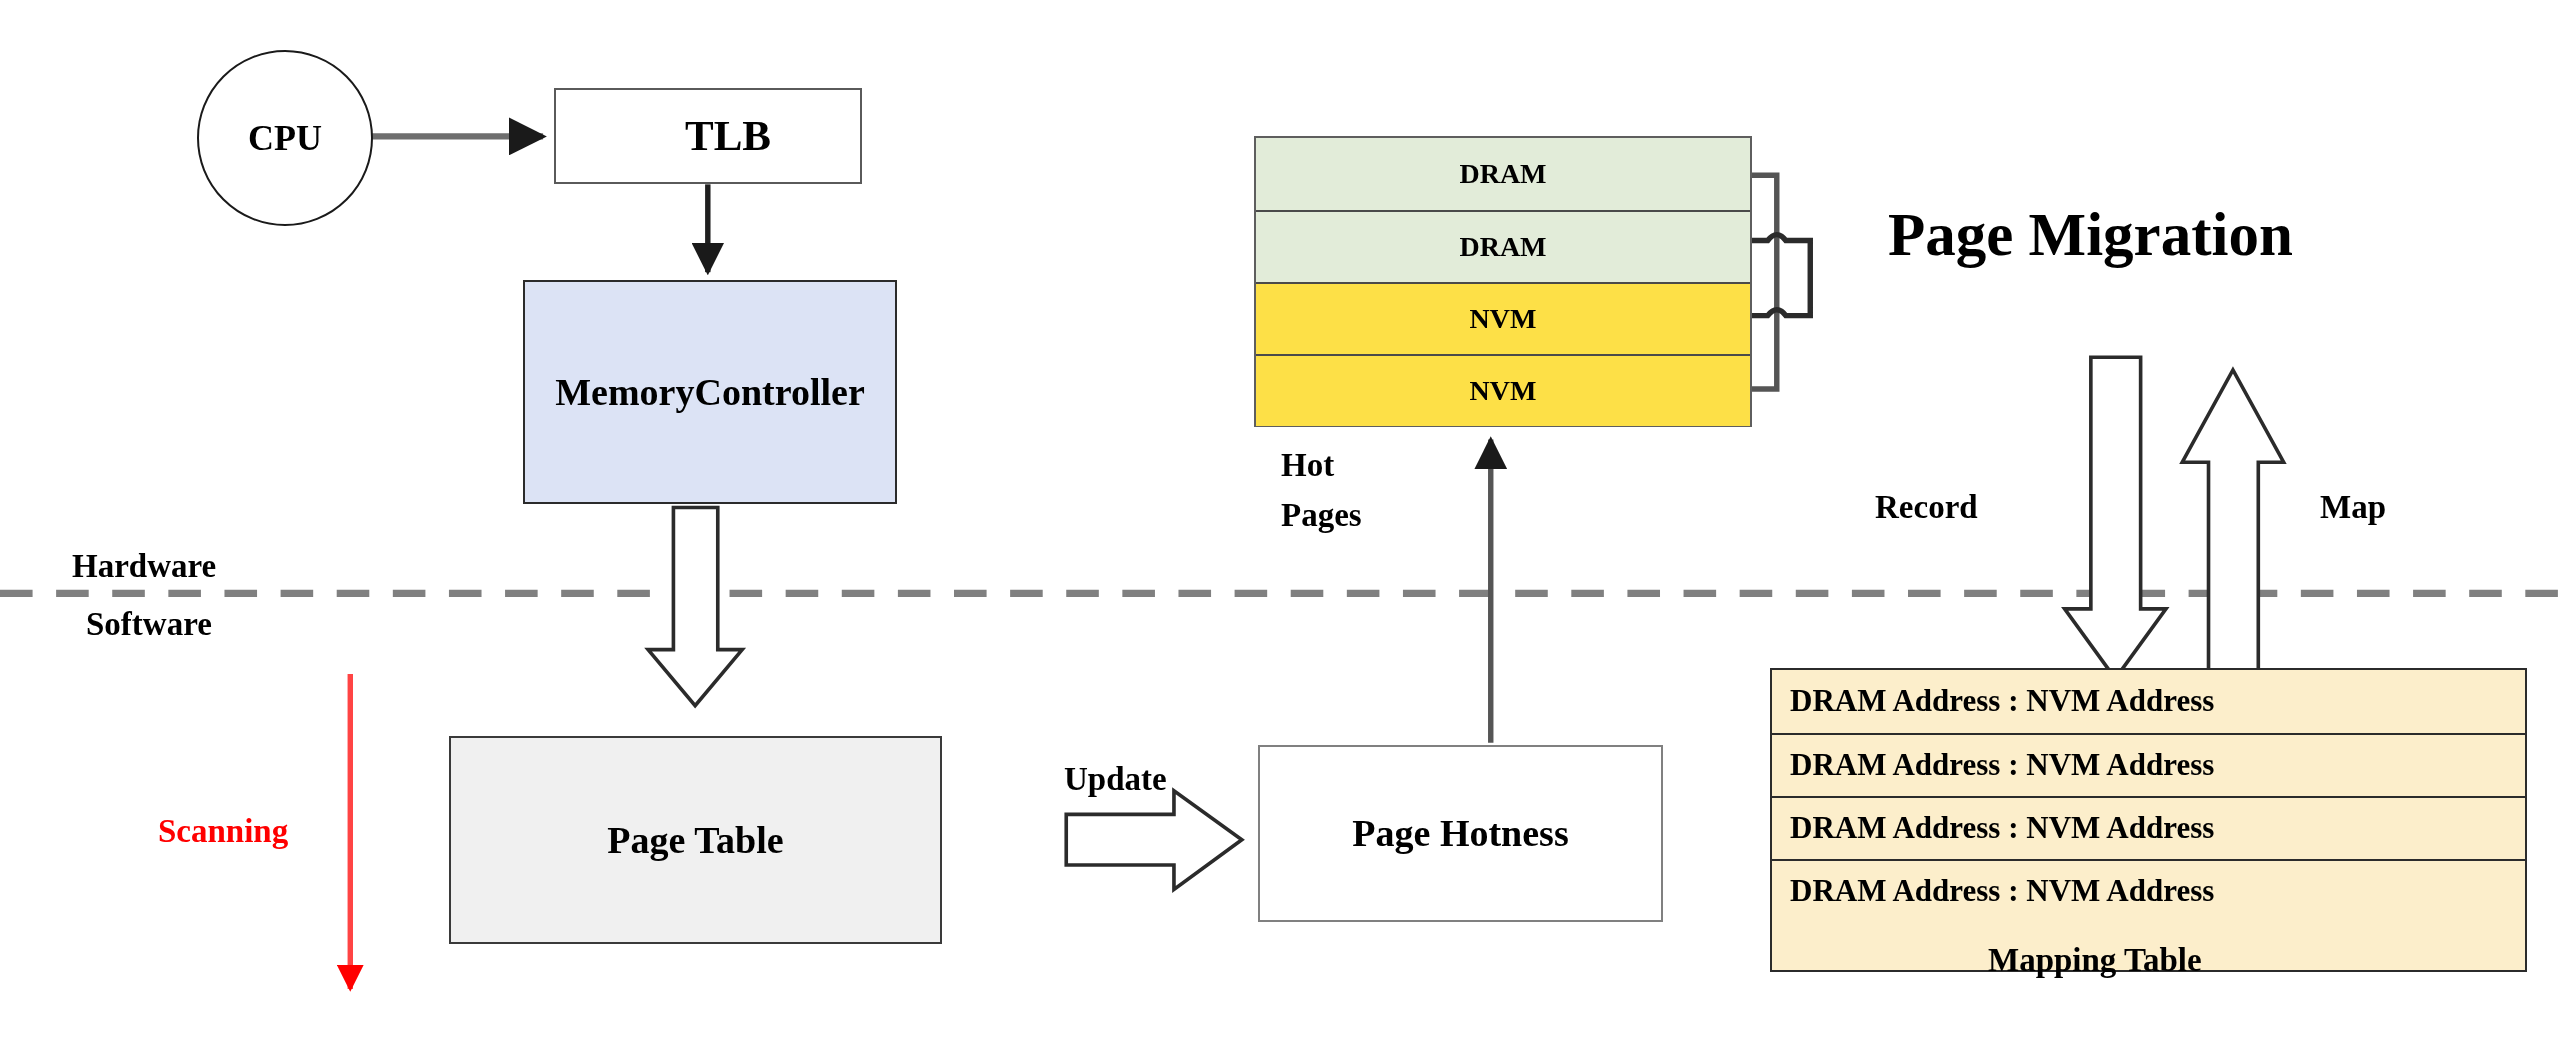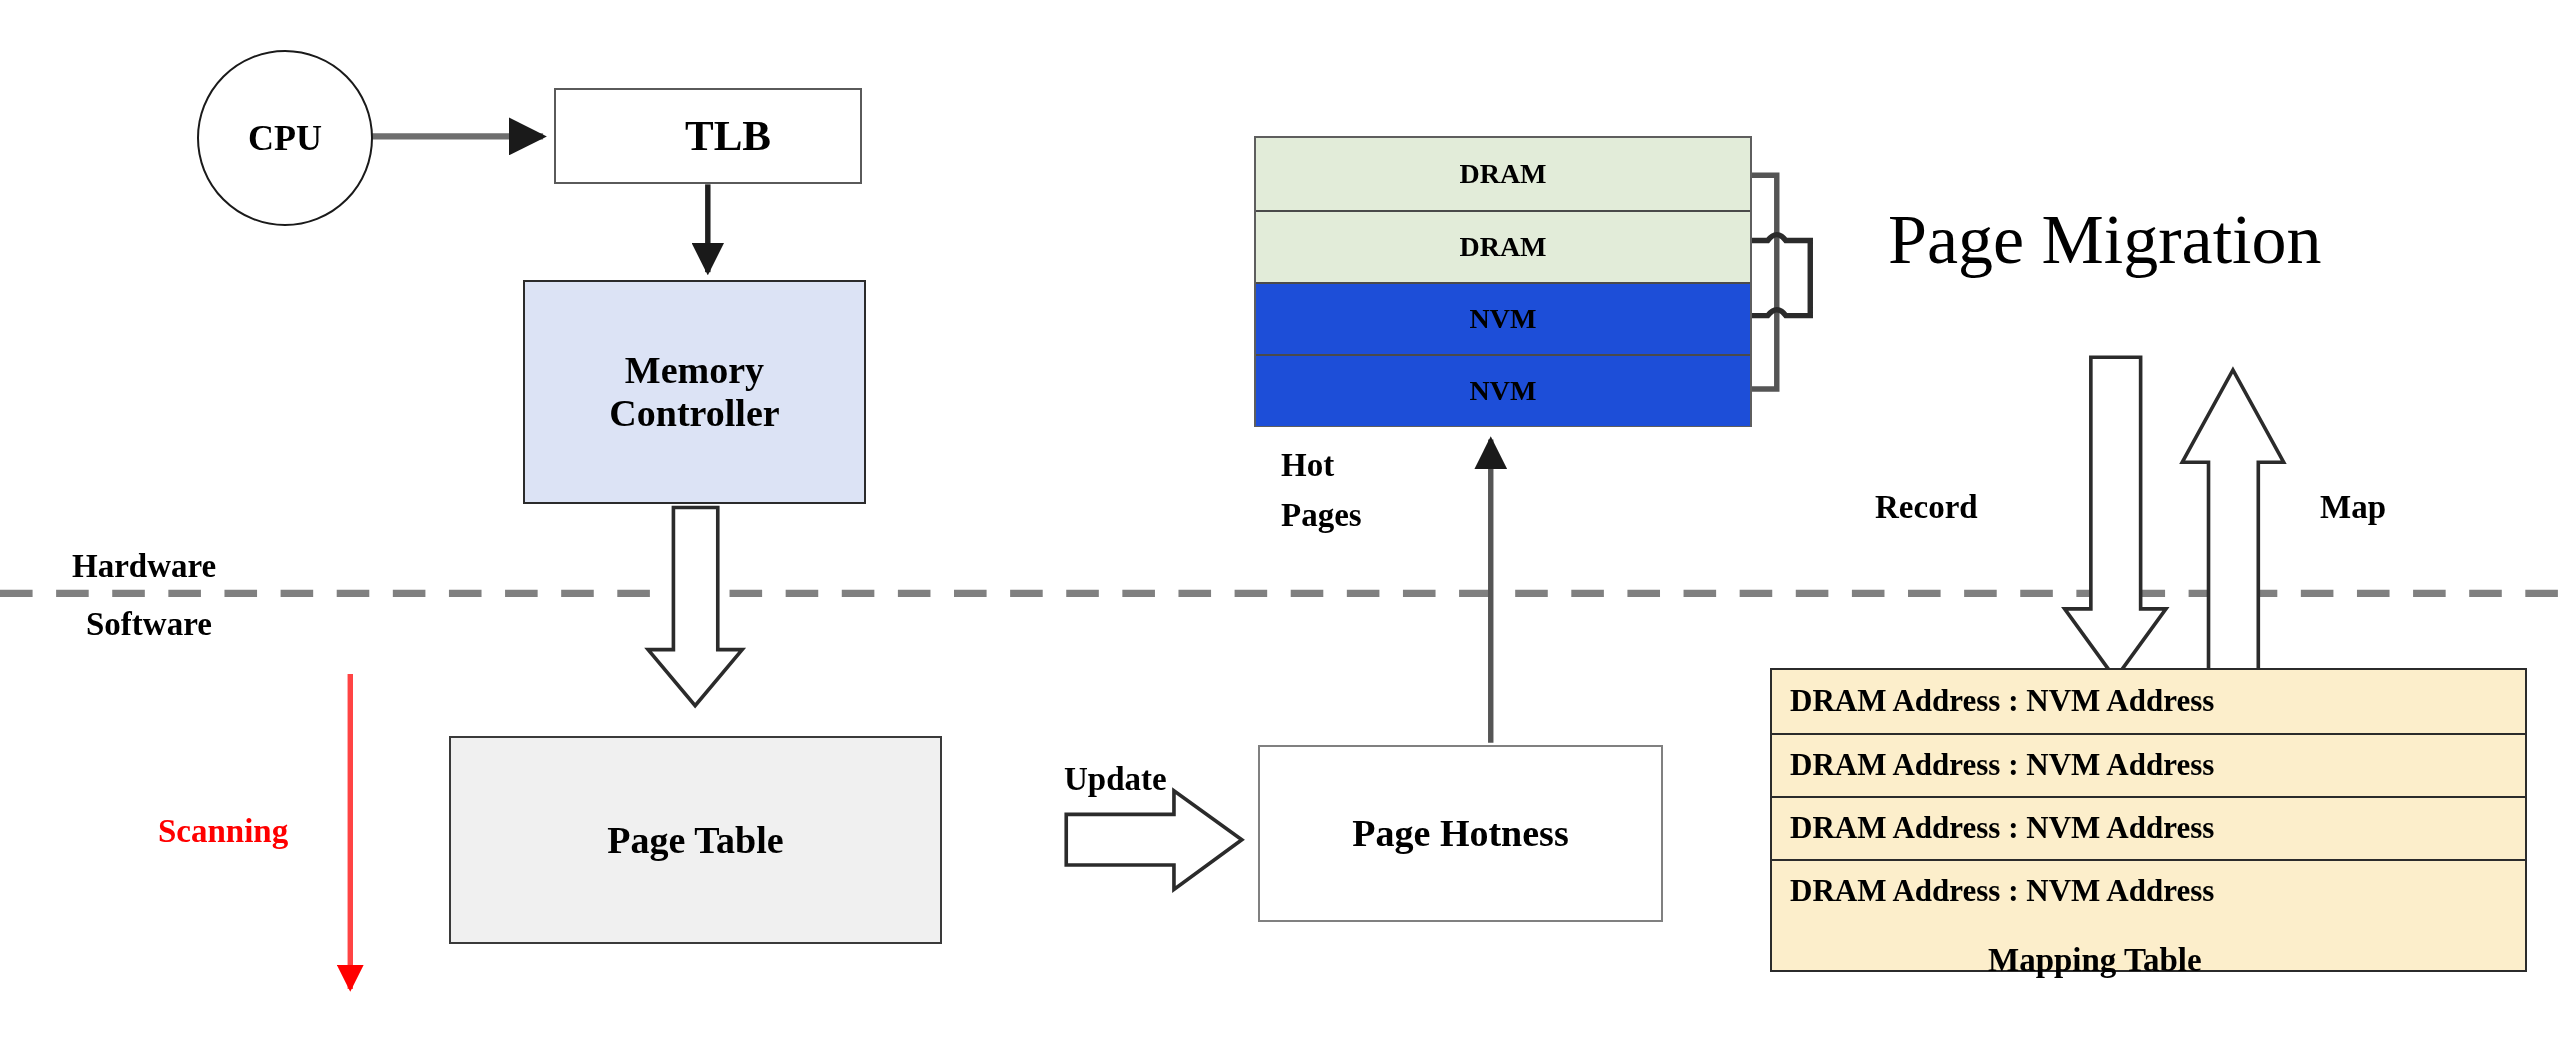--- a/index.html
+++ b/index.html
@@ -7,39 +7,39 @@
        font-family:"Liberation Serif", serif;}
   .stage{position:absolute;left:0;top:16px;width:2576px;height:1040px;}
   .abs{position:absolute;}
 
   
   .lbl{font-weight:bold;color:#000;white-space:nowrap;line-height:1.12;}
   .cpu-txt{font-size:36px;}
   .tlb-txt{font-size:43px;}
   .mc-txt{font-size:38px;text-align:center;}
   .mem-txt{font-size:28px;}
-  .migr-txt{font-weight:normal;font-size:70px;white-space:nowrap;}
+  .migr-txt{font-weight:bold;font-size:61px;white-space:nowrap;}
   .small-lbl{font-size:33px;}
   .box-txt{font-size:38px;}
   .map-row-txt{font-size:31px;}
   .scan-txt{font-size:33px;color:#ff0000;}
 
   
   .cpu-circle{border:2.7px solid #1a1a1a;border-radius:50%;
               display:flex;align-items:center;justify-content:center;background:#fff;}
   .rect{box-sizing:border-box;display:flex;align-items:center;justify-content:center;}
   .rect-tlb{border:2.7px solid #5a5a5a;background:#fff;padding-left:40px;}
   .rect-mc{border:2.7px solid #2b2b2b;background:#dce3f5;}
   .rect-pt{border:2.7px solid #3a3a3a;background:#f0f0f0;}
   .rect-ph{border:2.7px solid #808080;background:#ffffff;}
 
   .memstack{box-sizing:border-box;border:2.7px solid #5e5e5e;background:#fff;}
   .memrow{box-sizing:border-box;display:flex;align-items:center;justify-content:center;}
   .memrow.dram{background:#e2ecd9;}
-  .memrow.nvm{background:#1d4ed8;}
+  .memrow.nvm{background:#fde047;}
   .memrow.sep{border-top:2.7px solid #4a4a4a;}
 
   .maptable{box-sizing:border-box;border:2.7px solid #2b2b2b;background:#fceecb;}
   .maprow{box-sizing:border-box;display:flex;align-items:center;padding-left:18px;}
   .maprow.sep{border-top:2.7px solid #2b2b2b;}
 
   svg{overflow:visible;display:block;}
 </style>
 </head>
 <body>
@@ -105,21 +105,21 @@
   </svg>
 
   <div class="abs cpu-circle" style="left:197px;top:34px;width:172px;height:172px;">
     <span class="lbl cpu-txt">CPU</span>
   </div>
 
   <div class="abs rect rect-tlb" style="left:554px;top:72px;width:308px;height:96px;">
     <span class="lbl tlb-txt">TLB</span>
   </div>
 
-  <div class="abs rect rect-mc" style="left:523px;top:264px;width:343px;height:224px;flex-direction:column;">
+  <div class="abs rect rect-mc" style="left:523px;top:264px;width:374px;height:224px;">
     <span class="lbl mc-txt">Memory</span>
     <span class="lbl mc-txt">Controller</span>
   </div>
 
   <div class="abs memstack" style="left:1254px;top:120px;width:498px;height:291px;">
     <div class="memrow dram" style="height:72px;">
       <span class="lbl mem-txt">DRAM</span>
     </div>
     <div class="memrow dram sep" style="height:72px;">
       <span class="lbl mem-txt">DRAM</span>

